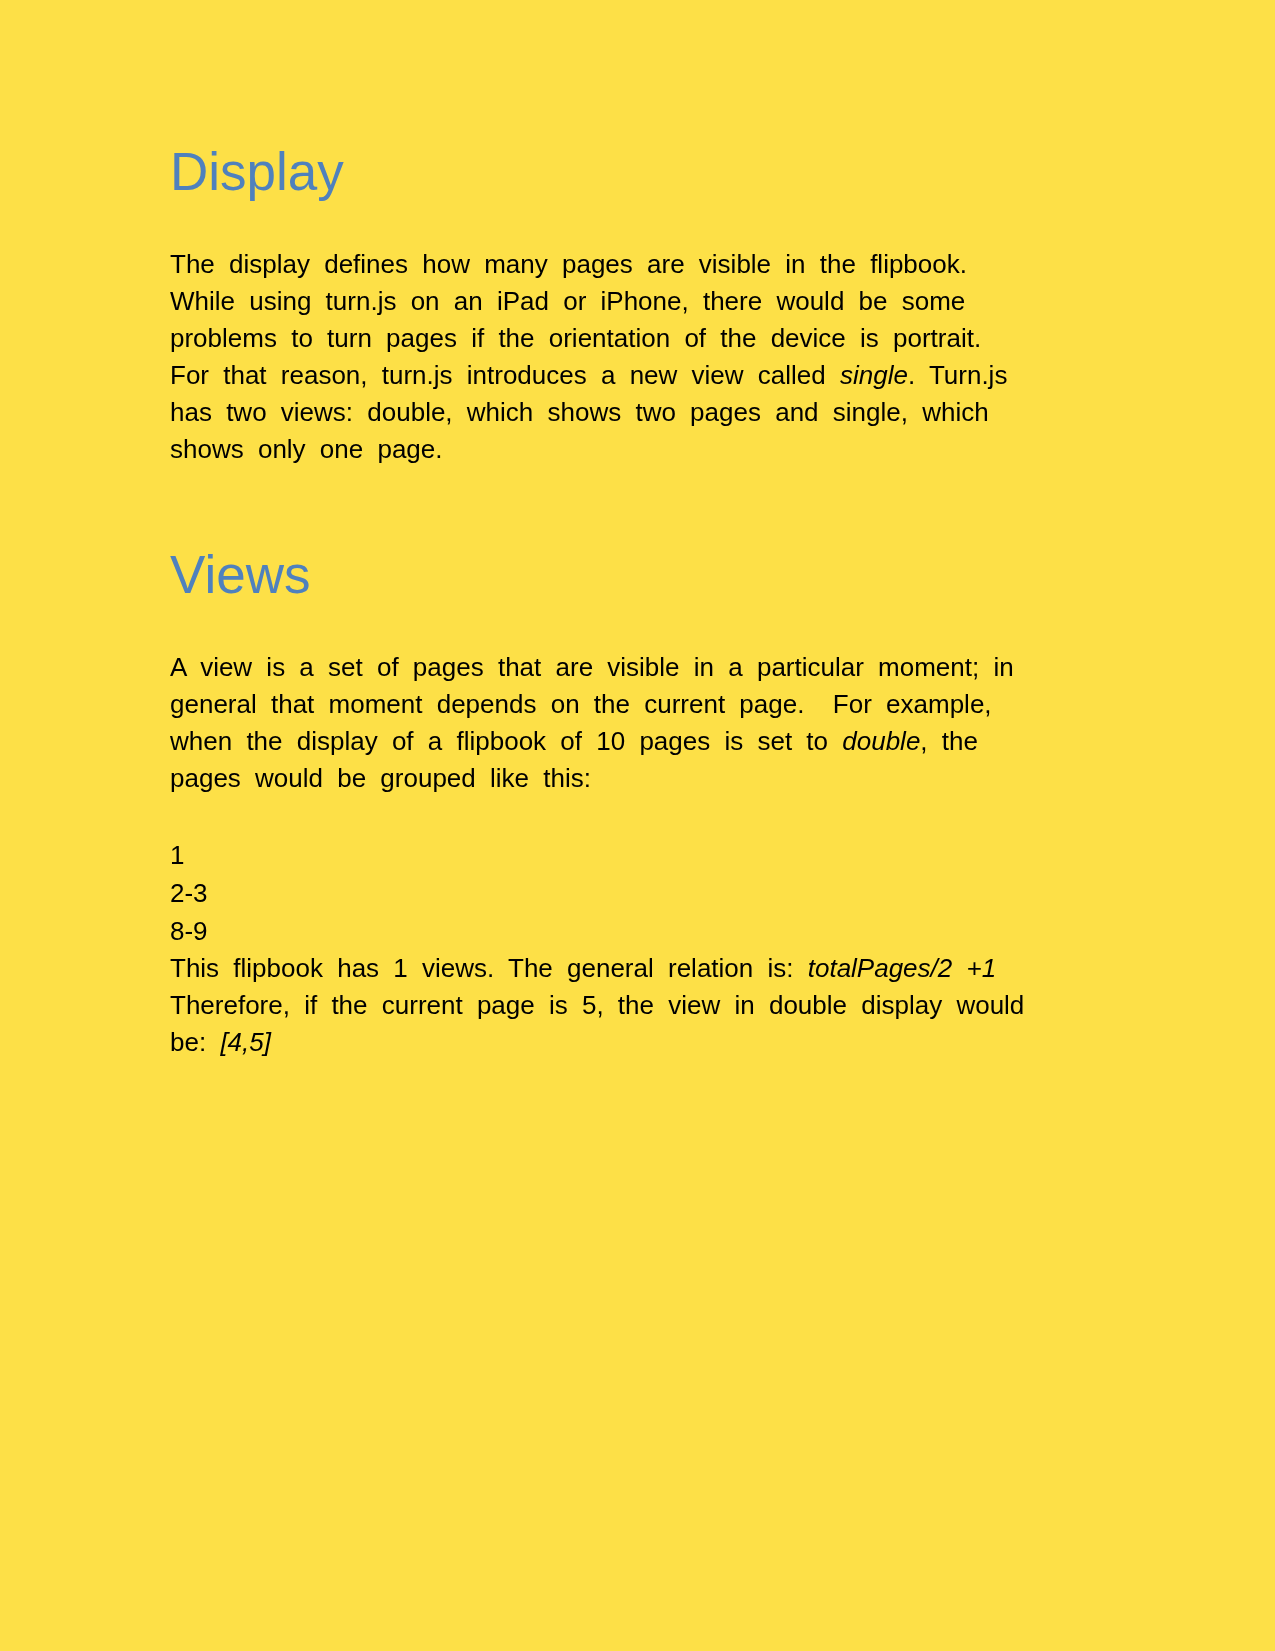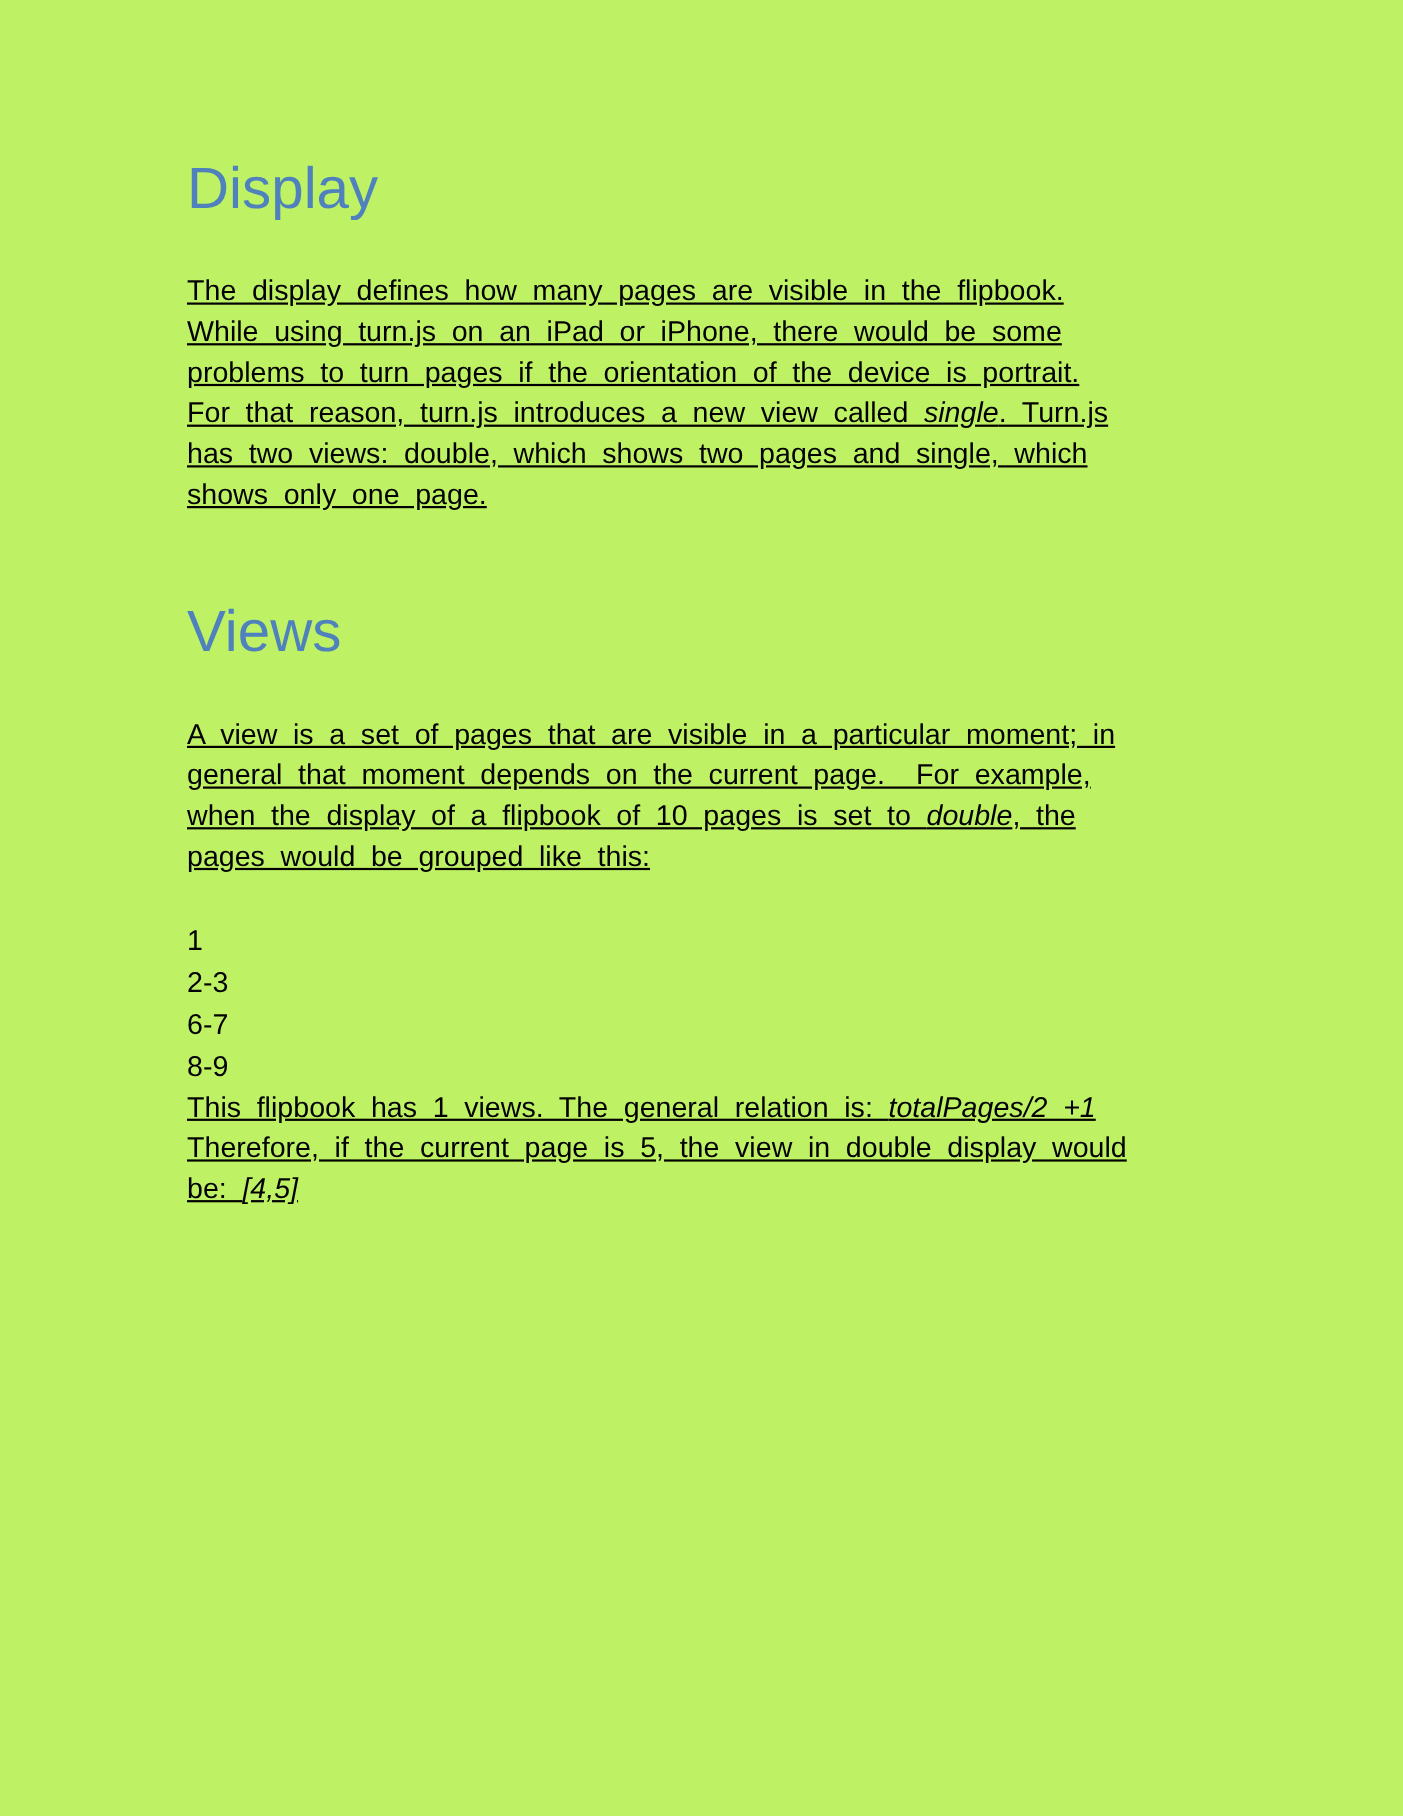--- a/index.html
+++ b/index.html
@@ -4,21 +4,21 @@
 <style>
   html, body {
     margin: 0;
     padding: 0;
     background: #ffffff;
   }
   .page {
     position: relative;
     width: 1275px;
     height: 1651px;
-    background: #bef264;
+    background: #fde047;
     overflow: hidden;
     font-family: "Liberation Sans", "DejaVu Sans", sans-serif;
     color: #000000;
   }
   .content {
     position: absolute;
     top: 140px;
     left: 170px;
     width: 980px;
   }
@@ -33,21 +33,20 @@
   h1.doc-heading.views {
     margin-top: 75px;
   }
   p.para {
     font-size: 26px;
     line-height: 37px;
     margin: 0;
     white-space: pre;       
     word-spacing: 7px;      
     color: #000000;
-    text-decoration: underline;
   }
   p.para em {
     font-style: italic;
     font-weight: 400;
   }
   .view-list {
     margin-top: 39px;
     font-size: 26px;
     line-height: 38px;
   }
@@ -75,21 +74,20 @@
     <h1 class="doc-heading views">Views</h1>
 
     <p class="para"><span>A view is a set of pages that are visible in a particular moment; in
 general that moment depends on the current page.  For example,
 when the display of a flipbook of 10 pages is set to </span><em>double</em><span>, the
 pages would be grouped like this:</span></p>
 
     <div class="view-list">
       <div class="view-item">1</div>
       <div class="view-item">2-3</div>
-      <div class="view-item">6-7</div>
       <div class="view-item">8-9</div>
     </div>
 
     <p class="para mt-list-after"><span>This flipbook has 1 views. The general relation is: </span><em>totalPages/2 +1</em><span>
 Therefore, if the current page is 5, the view in double display would
 be: </span><em>[4,5]</em></p>
 
 
   </div>
 </div>

